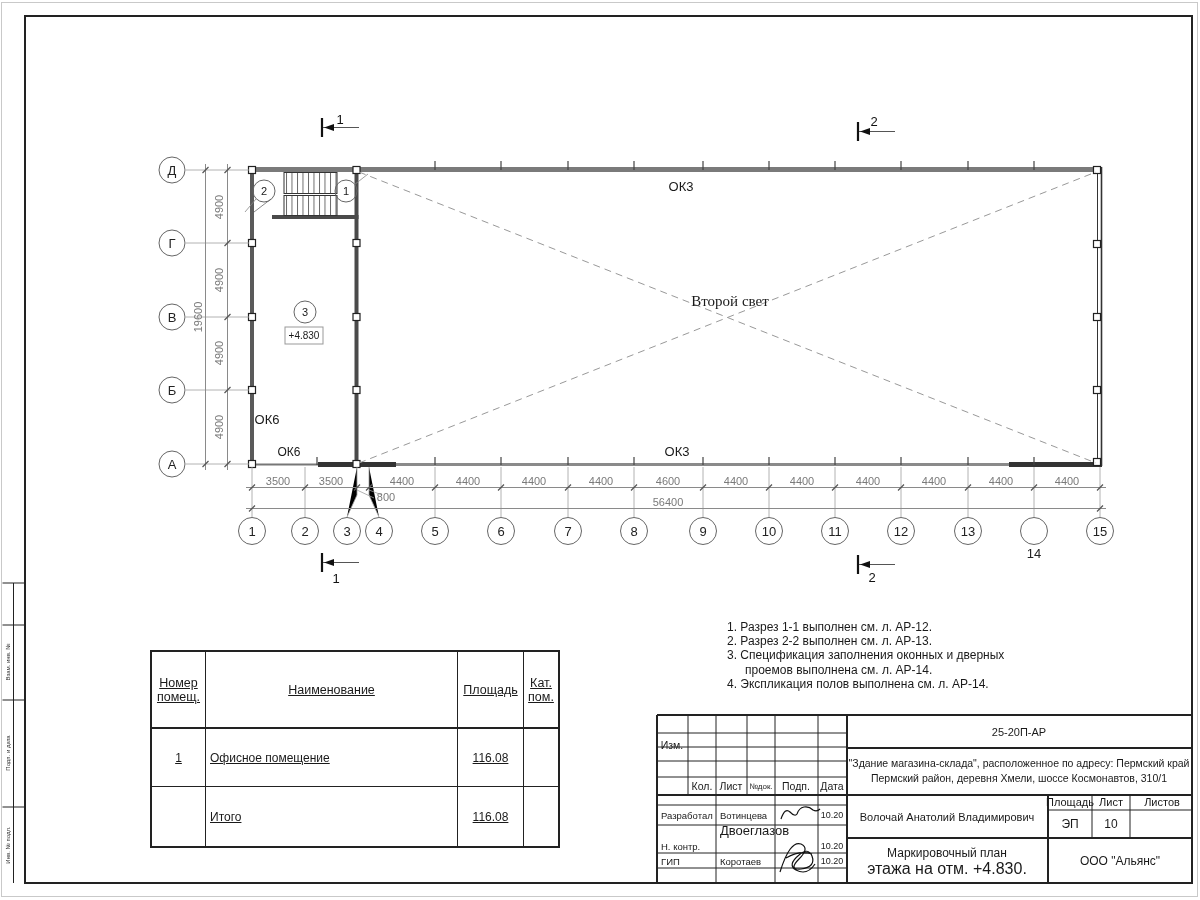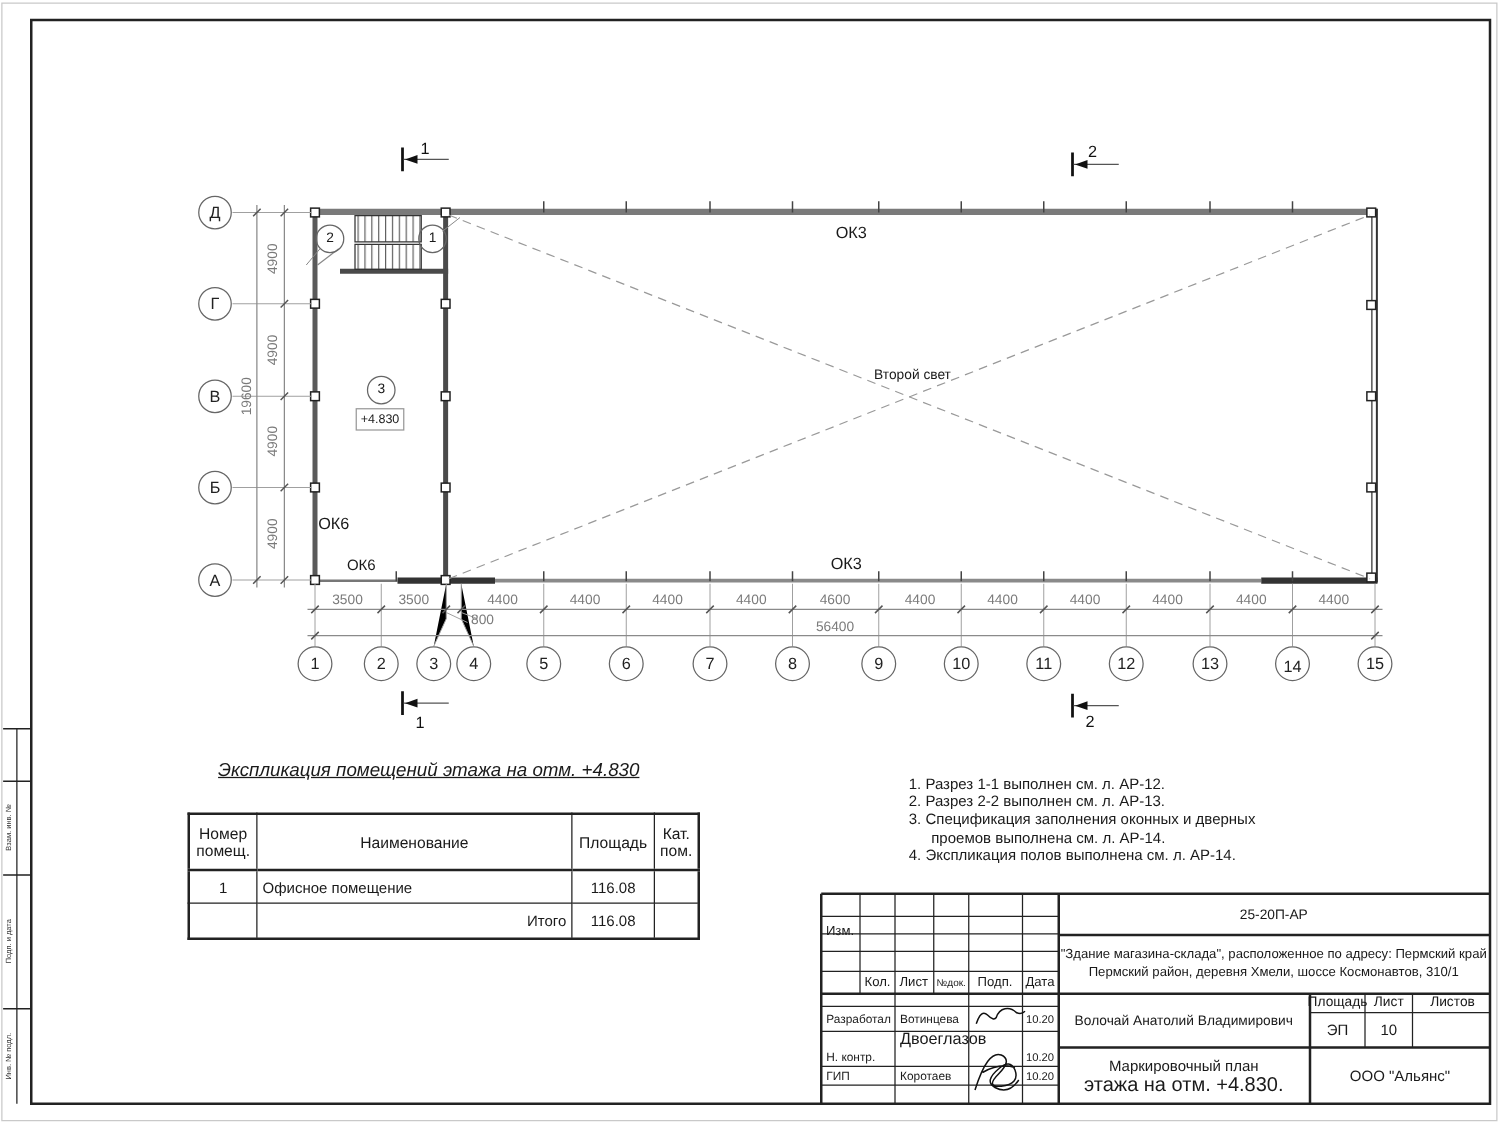--- a/index.html
+++ b/index.html
@@ -4,30 +4,30 @@
 <style>
   html,body{margin:0;padding:0;background:#fff;}
   #sheet{position:relative;width:1200px;height:900px;background:#fff;overflow:hidden;
          font-family:"Liberation Sans",sans-serif;color:#1a1a1a;}
   svg{position:absolute;left:0;top:0;}
   .t{position:absolute;white-space:nowrap;line-height:1;}
   .c{transform:translate(-50%,-50%);text-align:center;}
   .rot{transform:translate(-50%,-50%) rotate(-90deg);text-align:center;}
   .h1{font-size:15px;font-style:italic;text-decoration:underline;}
   .lbl{font-size:13px;}
-  .sm{font-size:11px;}
+  .sm{font-size:15px;font-family:Liberation Serif, serif;}
   .dim{font-size:11px;color:#7a7a7a;}
   .axn{font-size:13px;color:#222;}
   .sec{font-size:13px;color:#111;}
   .note{position:absolute;font-size:12px;line-height:14.2px;}
   .note div{white-space:nowrap;}
   .note .cont{margin-left:18px;}
   
   #expl{position:absolute;left:150px;top:650px;border-collapse:collapse;table-layout:fixed;}
-  #expl td{border:1px solid #222;font-size:12px;padding:0 4px;overflow:hidden;}
+  #expl td{border:1px solid #222;font-size:12px;padding:16px 4px;overflow:hidden;text-decoration:underline;}
   #expl tr.hd td{border-bottom:2px solid #222;text-align:center;font-size:12.5px;}
   #expl{border:2px solid #222;}
   
   .tb{position:absolute;font-size:10px;}
   .tbc{transform:translate(-50%,-50%);text-align:center;white-space:nowrap;}
   .side{position:absolute;font-size:6px;color:#333;transform:translate(-50%,-50%) rotate(-90deg);white-space:nowrap;}
 </style>
 </head>
 <body>
 
@@ -199,21 +199,21 @@
   <div class="t c axn" style="left:379px;top:531px">4</div>
   <div class="t c axn" style="left:435px;top:531px">5</div>
   <div class="t c axn" style="left:501px;top:531px">6</div>
   <div class="t c axn" style="left:568px;top:531px">7</div>
   <div class="t c axn" style="left:634px;top:531px">8</div>
   <div class="t c axn" style="left:703px;top:531px">9</div>
   <div class="t c axn" style="left:769px;top:531px">10</div>
   <div class="t c axn" style="left:835px;top:531px">11</div>
   <div class="t c axn" style="left:901px;top:531px">12</div>
   <div class="t c axn" style="left:968px;top:531px">13</div>
-  <div class="t c axn" style="left:1034px;top:533px">14</div>
+  <div class="t c axn" style="left:1034px;top:553px">14</div>
   <div class="t c axn" style="left:1100px;top:531px">15</div>
 
   <div class="t c sec" style="left:340px;top:119px">1</div>
   <div class="t c sec" style="left:874px;top:121px">2</div>
   <div class="t c sec" style="left:336px;top:578px">1</div>
   <div class="t c sec" style="left:872px;top:577px">2</div>
 
   <div class="t c dim" style="left:278px;top:481px">3500</div>
   <div class="t c dim" style="left:331px;top:481px">3500</div>
   <div class="t c dim" style="left:402px;top:481px">4400</div>
@@ -229,38 +229,37 @@
   <div class="t c dim" style="left:1067px;top:481px">4400</div>
   <div class="t c dim" style="left:386px;top:497px">800</div>
   <div class="t c dim" style="left:668px;top:502px">56400</div>
 
   <div class="t rot dim" style="left:219px;top:207px">4900</div>
   <div class="t rot dim" style="left:219px;top:280px">4900</div>
   <div class="t rot dim" style="left:219px;top:353px">4900</div>
   <div class="t rot dim" style="left:219px;top:427px">4900</div>
   <div class="t rot dim" style="left:198px;top:317px">19600</div>
 
-  <div class="t c h1" style="left:343px;top:616px">Экспликация помещений этажа на отм. +4.830</div>
   <table id="expl">
     <tbody>
         <tr class="hd">
       <td style="width:45px;height:43px">Номер помещ.</td>
       <td style="width:243px">Наименование</td>
       <td style="width:57px">Площадь</td>
       <td style="width:26px">Кат. пом.</td>
     </tr>
     <tr>
       <td style="height:25px;text-align:center">1</td>
       <td>Офисное помещение</td>
       <td style="text-align:center">116.08</td>
       <td></td>
     </tr>
     <tr>
       <td style="height:27px"></td>
-      <td style="text-align:right">Итого</td>
+      <td style="text-align:left">Итого</td>
       <td style="text-align:center">116.08</td>
       <td></td>
     </tr>
   </tbody>
     </table>
 
   <div class="note" style="left:727px;top:620px">
     <div>1. Разрез 1-1 выполнен см. л. АР-12.</div>
     <div>2. Разрез 2-2 выполнен см. л. АР-13.</div>
     <div>3. Спецификация заполнения оконных и дверных</div>

